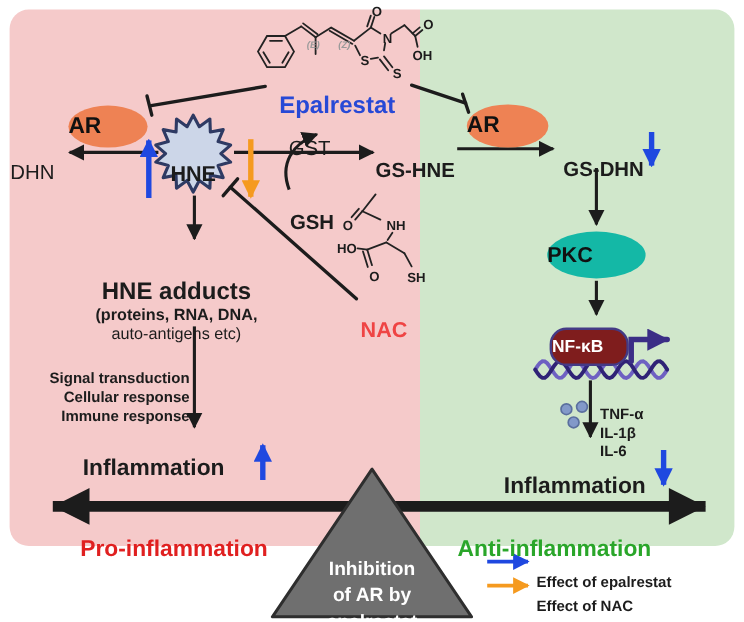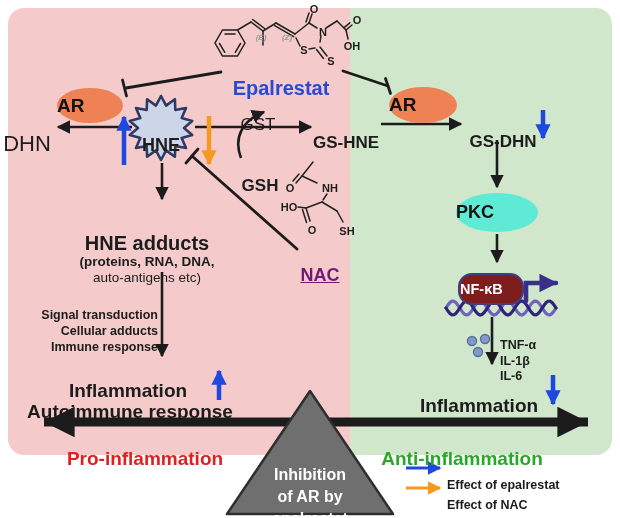--- a/index.html
+++ b/index.html
@@ -9,21 +9,21 @@
   .panel.pink{left:8px;width:342px;background:#f5caca;border-radius:16px 0 0 16px;}
   .panel.green{left:350px;width:262px;background:#d0e7cb;border-radius:0 16px 16px 0;}
   svg.layer{position:absolute;left:0;top:0;z-index:1;}
   .lbl{position:absolute;white-space:nowrap;color:#1c1c1c;transform:translate(-50%,-50%);z-index:3;line-height:1;margin-top:17px;}
   .lbl.ra{transform:translate(-100%,-50%);}
   .lbl.la{transform:translate(0,-50%);}
   .node{position:absolute;display:flex;align-items:center;justify-content:flex-start;
         font-weight:700;z-index:2;color:#111;}
   .ellipse{border-radius:50%;}
   .blue{color:#2749d6;}
-  .orange{color:#701a75;text-decoration:underline;}
+  .orange{color:#ef4444;}
   .red{color:#e02020;}
   .green-t{color:#2aa62a;}
   .white-t{color:#ffffff;}
 </style>
 </head>
 <body>
 
 <div class="canvas">
 
   <div class="panel pink"></div>
@@ -166,46 +166,45 @@
     <line x1="406" y1="468" x2="440" y2="468" stroke="#1f48e0" stroke-width="3" marker-end="url(#mBlueL)"></line>
     <line x1="406" y1="488" x2="440" y2="488" stroke="#f59a1f" stroke-width="3" marker-end="url(#mOrL)"></line>
   </svg>
 
   <div class="node ellipse" style="left:57px;top:88px;width:66px;height:35px;background:#ee8254;font-size:19px;">
     <span>AR</span>
   </div>
   <div class="node ellipse" style="left:389px;top:87px;width:68px;height:36px;background:#ee8254;font-size:19px;">
     <span>AR</span>
   </div>
-  <div class="node ellipse" style="left:456px;top:193px;width:82px;height:39px;background:#5eead4;font-size:18px;">
+  <div class="node ellipse" style="left:456px;top:193px;width:82px;height:39px;background:#14b8a6;font-size:18px;">
     <span>PKC</span>
   </div>
   <div class="node" style="left:458px;top:273px;width:62px;height:28px;background:#7f1d1d;border:2.5px solid #443a85;border-radius:14px;font-size:14.5px;color:#fff;">
     <span>NF-κB</span>
   </div>
 
   <div class="lbl blue" style="left:281px;top:71px;font-size:20px;font-weight:800;">Epalrestat</div>
-  <div class="lbl" style="left:27px;top:127px;font-size:22px;font-weight:500;">DHN</div>
+  <div class="lbl" style="left:27px;top:127px;font-size:17px;font-weight:500;">DHN</div>
   <div class="lbl" style="left:161px;top:128px;font-size:18px;font-weight:700;">HNE</div>
   <div class="lbl" style="left:258px;top:107px;font-size:17px;font-weight:500;">GST</div>
   <div class="lbl" style="left:260px;top:168px;font-size:17px;font-weight:700;">GSH</div>
   <div class="lbl" style="left:346px;top:125px;font-size:17px;font-weight:700;">GS-HNE</div>
   <div class="lbl" style="left:503px;top:124px;font-size:17px;font-weight:700;">GS-DHN</div>
   <div class="lbl orange" style="left:320px;top:258px;font-size:18px;font-weight:800;">NAC</div>
 
   <div class="lbl" style="left:147px;top:226px;font-size:20px;font-weight:700;">HNE adducts</div>
   <div class="lbl" style="left:147px;top:245px;font-size:13.5px;font-weight:bold;">(proteins, RNA, DNA,</div>
   <div class="lbl" style="left:147px;top:261px;font-size:13.5px;">auto-antigens etc)</div>
 
   <div class="lbl ra" style="left:158px;top:298px;font-size:12.5px;font-weight:700;">Signal transduction</div>
-  <div class="lbl ra" style="left:158px;top:314px;font-size:12.5px;font-weight:700;">Cellular adducts</div>
+  <div class="lbl ra" style="left:158px;top:314px;font-size:12.5px;font-weight:700;">Cellular response</div>
   <div class="lbl ra" style="left:158px;top:330px;font-size:12.5px;font-weight:700;">Immune response</div>
 
   <div class="lbl" style="left:128px;top:373px;font-size:19px;font-weight:800;">Inflammation</div>
-  <div class="lbl" style="left:130px;top:394px;font-size:19px;font-weight:800;">Autoimmune response</div>
 
   <div class="lbl la" style="left:500px;top:328px;font-size:12.5px;font-weight:700;">TNF-α</div>
   <div class="lbl la" style="left:500px;top:344px;font-size:12.5px;font-weight:700;">IL-1β</div>
   <div class="lbl la" style="left:500px;top:359px;font-size:12.5px;font-weight:700;">IL-6</div>
 
   <div class="lbl" style="left:479px;top:388px;font-size:19px;font-weight:800;">Inflammation</div>
 
   <div class="lbl red" style="left:145px;top:441px;font-size:19px;font-weight:800;">Pro-inflammation</div>
   <div class="lbl green-t" style="left:462px;top:441px;font-size:19px;font-weight:800;">Anti-inflammation</div>
 

